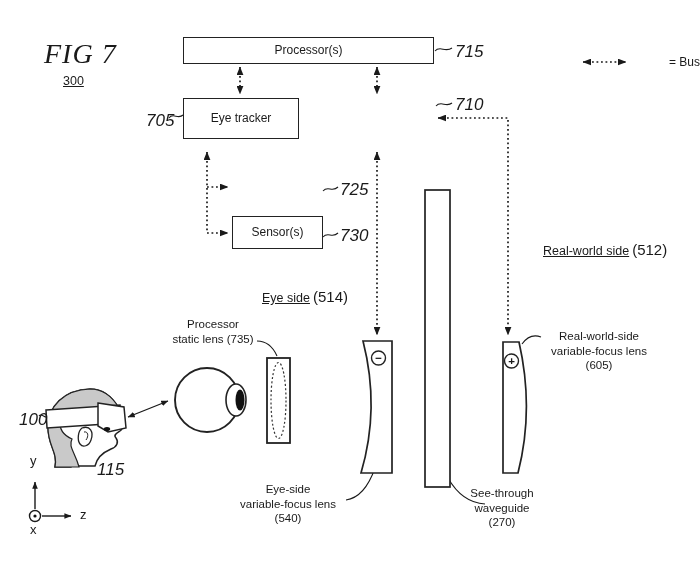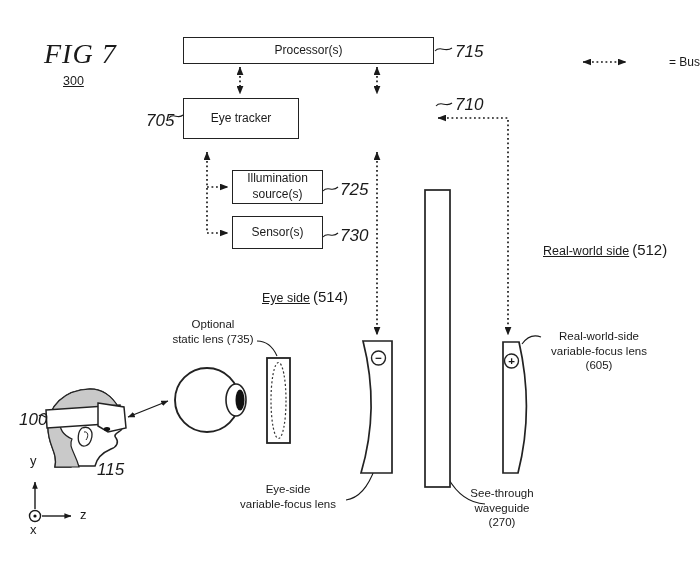--- a/index.html
+++ b/index.html
@@ -108,23 +108,20 @@
 
   <div class="fig-title" style="left:44px;top:38px;">FIG 7</div>
   <div class="fig-ref" style="left:63px;top:74px;">300</div>
 
   <div class="box" style="left:183px;top:37px;width:251px;height:27px;">
     <span>Processor(s)</span>
   </div>
   <div class="box" style="left:183px;top:98px;width:116px;height:41px;">
     <span>Eye tracker</span>
   </div>
-  <div class="box" style="left:232px;top:170px;width:91px;height:34px;">
-    <span>Illumination source(s)</span>
-  </div>
   <div class="box" style="left:232px;top:216px;width:91px;height:33px;">
     <span>Sensor(s)</span>
   </div>
 
   <div class="ref" style="left:455px;top:42px;">715</div>
   <div class="ref" style="left:146px;top:111px;width:22px;text-align:right;">705</div>
   <div class="ref" style="left:455px;top:95px;">710</div>
   <div class="ref" style="left:340px;top:180px;">725</div>
   <div class="ref" style="left:340px;top:226px;">730</div>
   <div class="ref" style="left:19px;top:410px;">100</div>
@@ -133,26 +130,27 @@
   <div class="busleg" style="left:633px;top:55px;margin-left:36px;">= Bus (720)</div>
 
   <div class="region" style="left:262px;top:288px;">
     <span class="u">Eye side</span><span class="ref-sm">(514)</span>
   </div>
   <div class="region" style="left:543px;top:241px;">
     <span class="u">Real-world side</span><span class="ref-sm">(512)</span>
   </div>
 
   <div class="ann" style="left:163px;top:317px;width:100px;">
-    <div>Optional</div>
+    <div>Processor</div>
     <div>static lens (735)</div>
   </div>
   <div class="ann" style="left:231px;top:482px;width:114px;">
     <div>Eye-side</div>
     <div>variable-focus lens</div>
+    <div>(540)</div>
   </div>
   <div class="ann" style="left:540px;top:329px;width:118px;">
     <div>Real-world-side</div>
     <div>variable-focus lens</div>
     <div>(605)</div>
   </div>
   <div class="ann" style="left:459px;top:486px;width:86px;">
     <div>See-through</div>
     <div>waveguide</div>
     <div>(270)</div>

